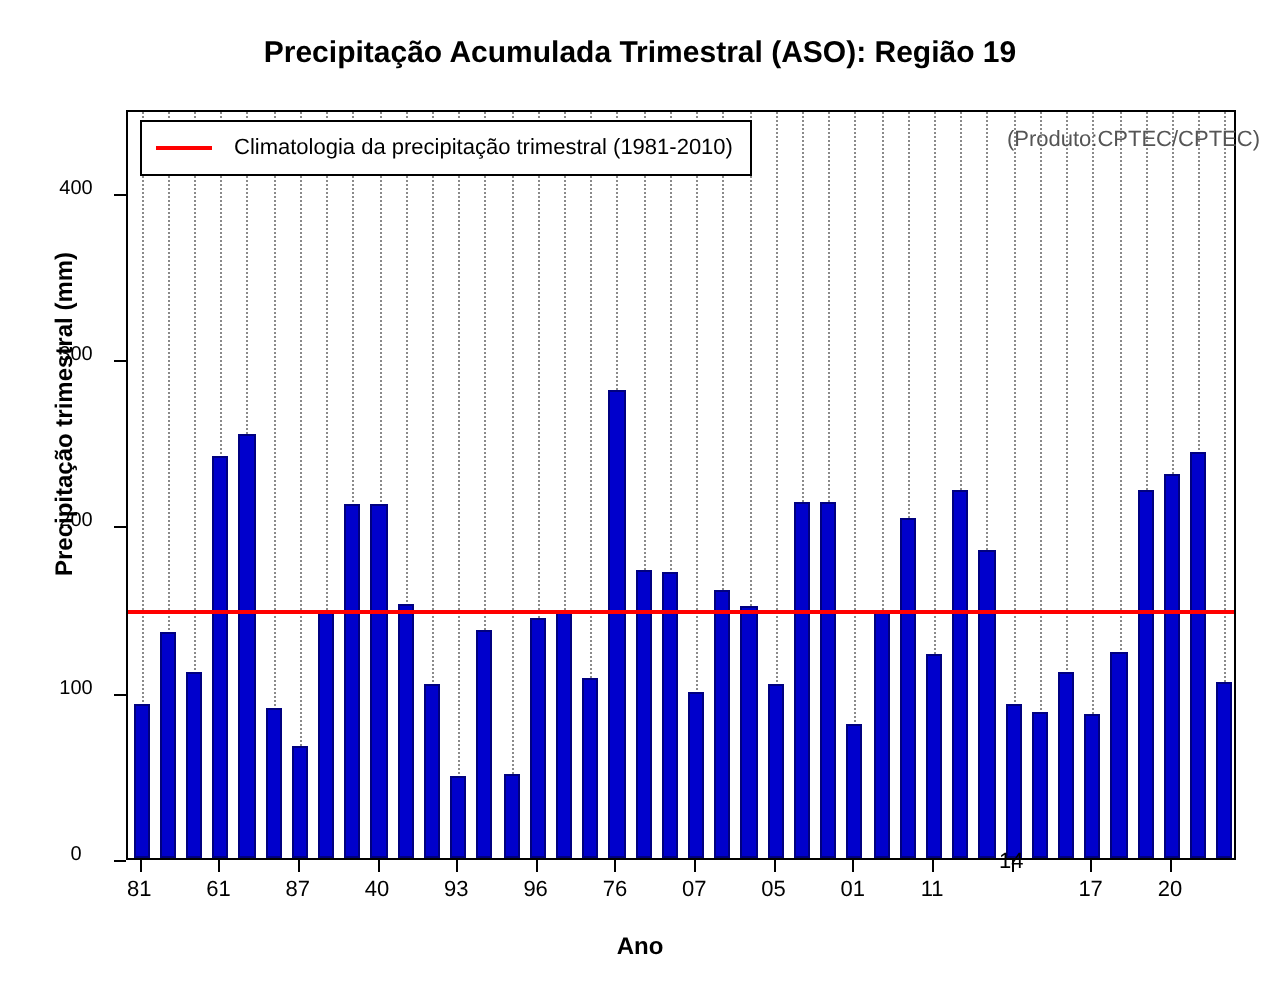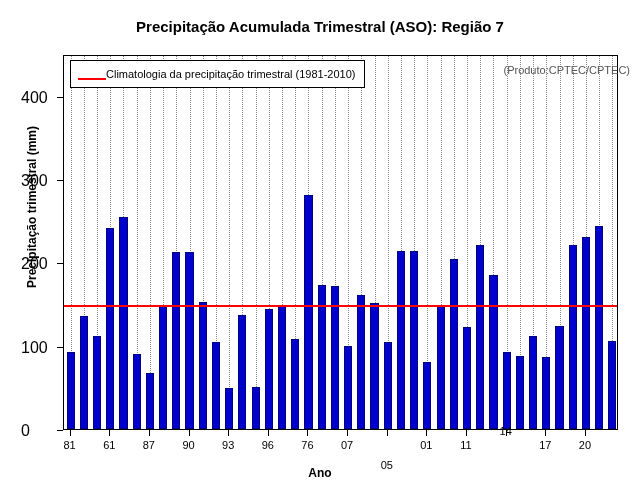--- a/index.html
+++ b/index.html
@@ -59,22 +59,22 @@
     left: 0;
     right: 0;
     height: 2px;
     background: #ff0000;
   }
   
   .ytick-label {
     position: absolute;
     right: 16px;
     width: 34px;
-    text-align: left;
-    font-size: 16px;
+    text-align: center;
+    font-size: 10px;
     color: #000;
   }
   .ytick-mark {
     position: absolute;
     width: 6px;
     height: 1px;
     background: #000;
   }
   #ylabel {
     position: absolute;
@@ -113,22 +113,22 @@
   }
   
   #legend {
     position: absolute;
     left: 70px;
     top: 60px;
     padding: 7px 9px 7px 7px;
     border: 1px solid #000;
     background: #ffffff;
     display: flex;
-    align-items: flex-end;
-    gap: 0;
+    align-items: center;
+    gap: 11px;
   }
   #legend-swatch {
     width: 28px;
     height: 2px;
     background: #ff0000;
   }
   #legend-label {
     font-size: 11px;
     color: #000;
     white-space: nowrap;
@@ -139,21 +139,21 @@
     top: 64px;
     font-size: 11px;
     color: #555555;
   }
 </style>
 </head>
 <body>
 
 <div id="chart-root">
 
-  <div id="chart-title">Precipitação Acumulada Trimestral (ASO): Região 7</div>
+  <div id="chart-title">Precipitação Acumulada Trimestral (ASO): Região 19</div>
 
   <div id="plot-frame">
     <div id="grid-layer">
         <div class="vgrid" style="left: 6.61px;"></div>
         <div class="vgrid" style="left: 19.82px;"></div>
         <div class="vgrid" style="left: 33.04px;"></div>
         <div class="vgrid" style="left: 46.25px;"></div>
         <div class="vgrid" style="left: 59.46px;"></div>
         <div class="vgrid" style="left: 72.68px;"></div>
         <div class="vgrid" style="left: 85.89px;"></div>
@@ -253,31 +253,31 @@
       <div class="ytick-mark" style="left: 57px; top: 96.6667px;"></div>
     </div>
   <div id="x-axis">
       <div class="xtick-mark" style="left: 69.61px; top: 430px;"></div>
       <div class="xtick-label" style="left: 54.61px; top: 439px;">81</div>
       <div class="xtick-mark" style="left: 109.25px; top: 430px;"></div>
       <div class="xtick-label" style="left: 94.25px; top: 439px;">61</div>
       <div class="xtick-mark" style="left: 148.89px; top: 430px;"></div>
       <div class="xtick-label" style="left: 133.89px; top: 439px;">87</div>
       <div class="xtick-mark" style="left: 188.54px; top: 430px;"></div>
-      <div class="xtick-label" style="left: 173.54px; top: 439px;">90</div>
+      <div class="xtick-label" style="left: 173.54px; top: 439px;">40</div>
       <div class="xtick-mark" style="left: 228.18px; top: 430px;"></div>
       <div class="xtick-label" style="left: 213.18px; top: 439px;">93</div>
       <div class="xtick-mark" style="left: 267.82px; top: 430px;"></div>
       <div class="xtick-label" style="left: 252.82px; top: 439px;">96</div>
       <div class="xtick-mark" style="left: 307.46px; top: 430px;"></div>
       <div class="xtick-label" style="left: 292.46px; top: 439px;">76</div>
       <div class="xtick-mark" style="left: 347.11px; top: 430px;"></div>
       <div class="xtick-label" style="left: 332.11px; top: 439px;">07</div>
       <div class="xtick-mark" style="left: 386.75px; top: 430px;"></div>
-      <div class="xtick-label" style="left: 371.75px; top: 459px;">05</div>
+      <div class="xtick-label" style="left: 371.75px; top: 439px;">05</div>
       <div class="xtick-mark" style="left: 426.39px; top: 430px;"></div>
       <div class="xtick-label" style="left: 411.39px; top: 439px;">01</div>
       <div class="xtick-mark" style="left: 466.04px; top: 430px;"></div>
       <div class="xtick-label" style="left: 451.04px; top: 439px;">11</div>
       <div class="xtick-mark" style="left: 505.68px; top: 430px;"></div>
       <div class="xtick-label" style="left: 490.68px; top: 425px;">14</div>
       <div class="xtick-mark" style="left: 545.32px; top: 430px;"></div>
       <div class="xtick-label" style="left: 530.32px; top: 439px;">17</div>
       <div class="xtick-mark" style="left: 584.96px; top: 430px;"></div>
       <div class="xtick-label" style="left: 569.96px; top: 439px;">20</div>

